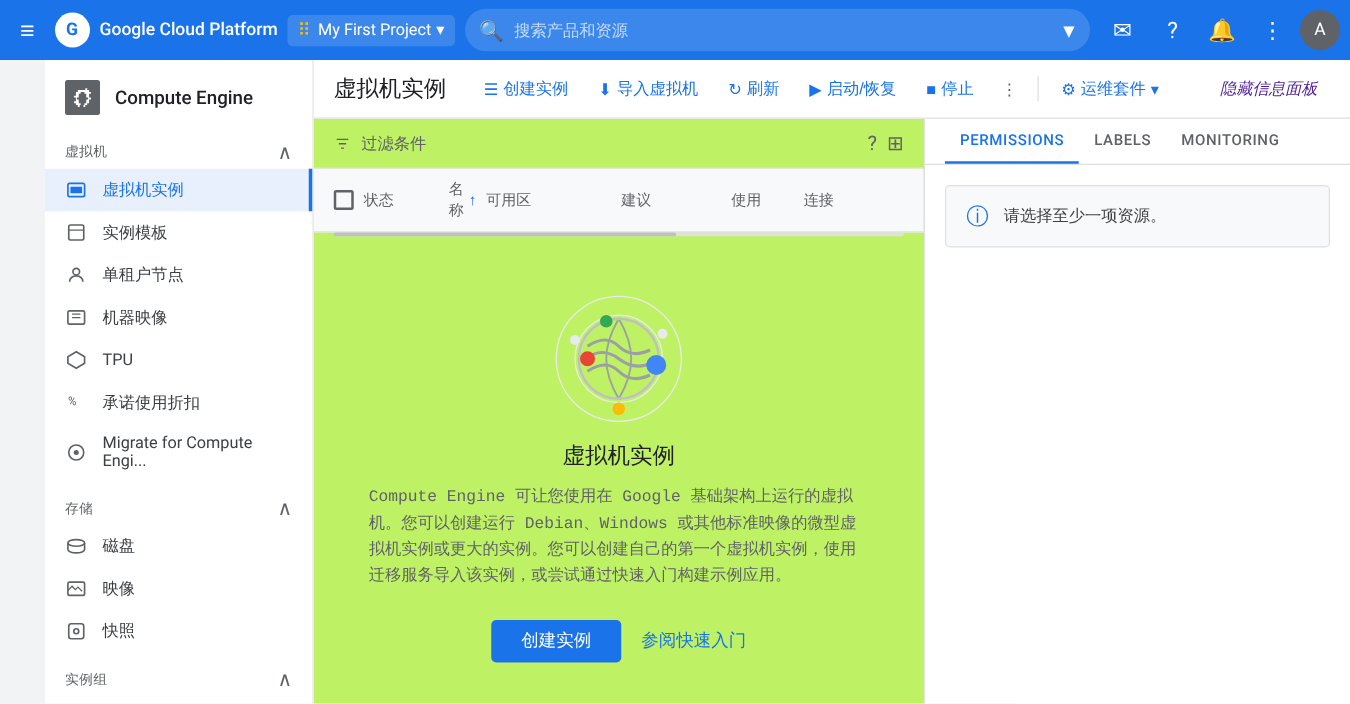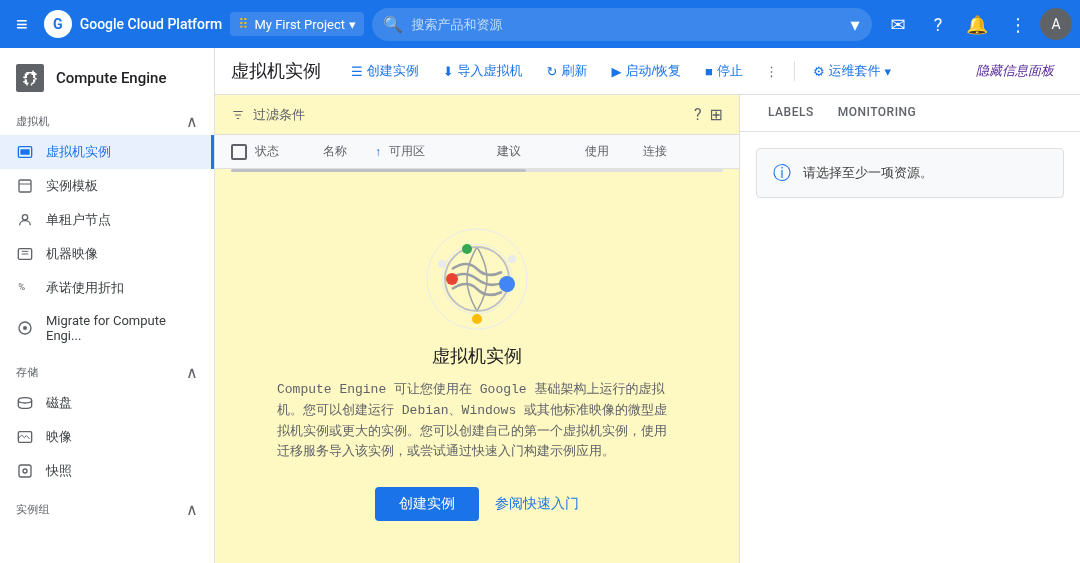--- a/index.html
+++ b/index.html
@@ -29,21 +29,21 @@
       background: transparent; border: none; outline: none; color: white; font-size: 13px; flex: 1; width: 100%;
     }
     .top-nav .search-bar input::placeholder { color: rgba(255,255,255,0.7); }
     .top-nav .search-bar .search-icon { color: rgba(255,255,255,0.8); font-size: 16px; }
     .top-nav .expand-icon { color: white; font-size: 18px; cursor: pointer; }
     .top-nav .nav-icons { display: flex; align-items: center; gap: 4px; margin-left: auto; }
     .top-nav .nav-icon { color: white; width: 36px; height: 36px; display: flex; align-items: center; justify-content: center; cursor: pointer; border-radius: 50%; font-size: 18px; }
     .top-nav .avatar { width: 32px; height: 32px; border-radius: 50%; background: #5f6368; display: flex; align-items: center; justify-content: center; color: white; font-size: 14px; cursor: pointer; }
 
     
-    .layout { display: flex; height: calc(563px - 48px); }
+    .layout { display: flex; height: calc(563px - 48px); margin-left: 36px; }
 
     
     .sidebar { width: 215px; background: white; border-right: 1px solid #e0e0e0; overflow-y: auto; flex-shrink: 0; }
     .sidebar-header { display: flex; align-items: center; gap: 12px; padding: 16px 16px 8px; }
     .sidebar-header .engine-icon { width: 28px; height: 28px; background: #5f6368; border-radius: 2px; display: flex; align-items: center; justify-content: center; color: white; font-size: 16px; }
     .sidebar-header .title { font-size: 15px; font-weight: 500; color: #202124; }
 
     .sidebar-section-label { display: flex; align-items: center; justify-content: space-between; padding: 12px 16px 4px; font-size: 11px; font-weight: 500; color: #5f6368; text-transform: none; letter-spacing: 0.3px; }
     .sidebar-section-label .chevron { font-size: 16px; cursor: pointer; color: #5f6368; }
 
@@ -61,21 +61,21 @@
     .toolbar-btn { display: flex; align-items: center; gap: 4px; padding: 6px 10px; border: none; background: none; cursor: pointer; color: #1a73e8; font-size: 13px; border-radius: 4px; white-space: nowrap; }
     .toolbar-btn.icon-only { color: #5f6368; padding: 6px 8px; }
     .toolbar-separator { width: 1px; height: 20px; background: #e0e0e0; margin: 0 4px; }
     .toolbar-btn.ops-kit { display: flex; align-items: center; gap: 4px; color: #1a73e8; }
     .toolbar-btn.hide-panel { color: #4c1d95; margin-left: auto; font-style: italic; }
 
     
     .content-area { display: flex; flex: 1; overflow: hidden; }
 
     
-    .table-section { flex: 1; background: #fef9c3; border-right: 1px solid #e0e0e0; display: flex; flex-direction: column; overflow: hidden; }
+    .table-section { flex: 1; background: #bef264; border-right: 1px solid #e0e0e0; display: flex; flex-direction: column; overflow: hidden; }
     .filter-bar { display: flex; align-items: center; gap: 8px; padding: 10px 16px; border-bottom: 1px solid #e0e0e0; }
     .filter-icon { color: #5f6368; font-size: 14px; display: flex; align-items: center; gap: 4px; }
     .filter-text { color: #5f6368; font-size: 13px; }
     .filter-input { flex: 1; border: none; outline: none; font-size: 13px; color: #5f6368; background: transparent; }
     .filter-input::placeholder { color: #9aa0a6; }
     .filter-actions { display: flex; gap: 8px; margin-left: auto; }
     .filter-actions .action-icon { color: #5f6368; cursor: pointer; font-size: 16px; }
 
     
     .table-header { display: flex; align-items: center; padding: 8px 16px; border-bottom: 1px solid #e0e0e0; background: #f8f9fa; gap: 8px; }
@@ -189,20 +189,28 @@
             <rect x="2" y="4" width="20" height="16" rx="2" fill="none" stroke="currentColor" stroke-width="2"></rect>
             <line x1="7" y1="8" x2="17" y2="8" stroke="currentColor" stroke-width="1.5"></line>
             <line x1="7" y1="12" x2="17" y2="12" stroke="currentColor" stroke-width="1.5"></line>
           </svg>
       </div>
       <span>机器映像</span>
     </div>
     <div class="sidebar-item">
       <div class="item-icon">
         <svg width="16" height="16" viewBox="0 0 24 24" fill="currentColor">
+            <polygon points="12,2 22,8 22,16 12,22 2,16 2,8" fill="none" stroke="currentColor" stroke-width="2"></polygon>
+          </svg>
+      </div>
+      <span>TPU</span>
+    </div>
+    <div class="sidebar-item">
+      <div class="item-icon">
+        <svg width="16" height="16" viewBox="0 0 24 24" fill="currentColor">
             <text x="2" y="15" font-size="14" fill="currentColor">%</text>
           </svg>
       </div>
       <span>承诺使用折扣</span>
     </div>
     <div class="sidebar-item">
       <div class="item-icon">
         <svg width="16" height="16" viewBox="0 0 24 24" fill="currentColor">
             <circle cx="12" cy="12" r="9" fill="none" stroke="currentColor" stroke-width="2"></circle>
             <circle cx="12" cy="12" r="3"></circle>
@@ -353,20 +361,21 @@
           </div>
           <div class="empty-actions">
             <button class="btn-primary">创建实例</button>
             <button class="btn-link">参阅快速入门</button>
           </div>
         </div>
       </div>
 
       <div class="right-panel">
         <div class="panel-tabs">
+          <div class="panel-tab active">PERMISSIONS</div>
           <div class="panel-tab">LABELS</div>
           <div class="panel-tab">MONITORING</div>
         </div>
         <div class="panel-content">
           <div class="info-box">
             <span class="info-icon">ⓘ</span>
             <span class="info-text">请选择至少一项资源。</span>
           </div>
         </div>
       </div>

